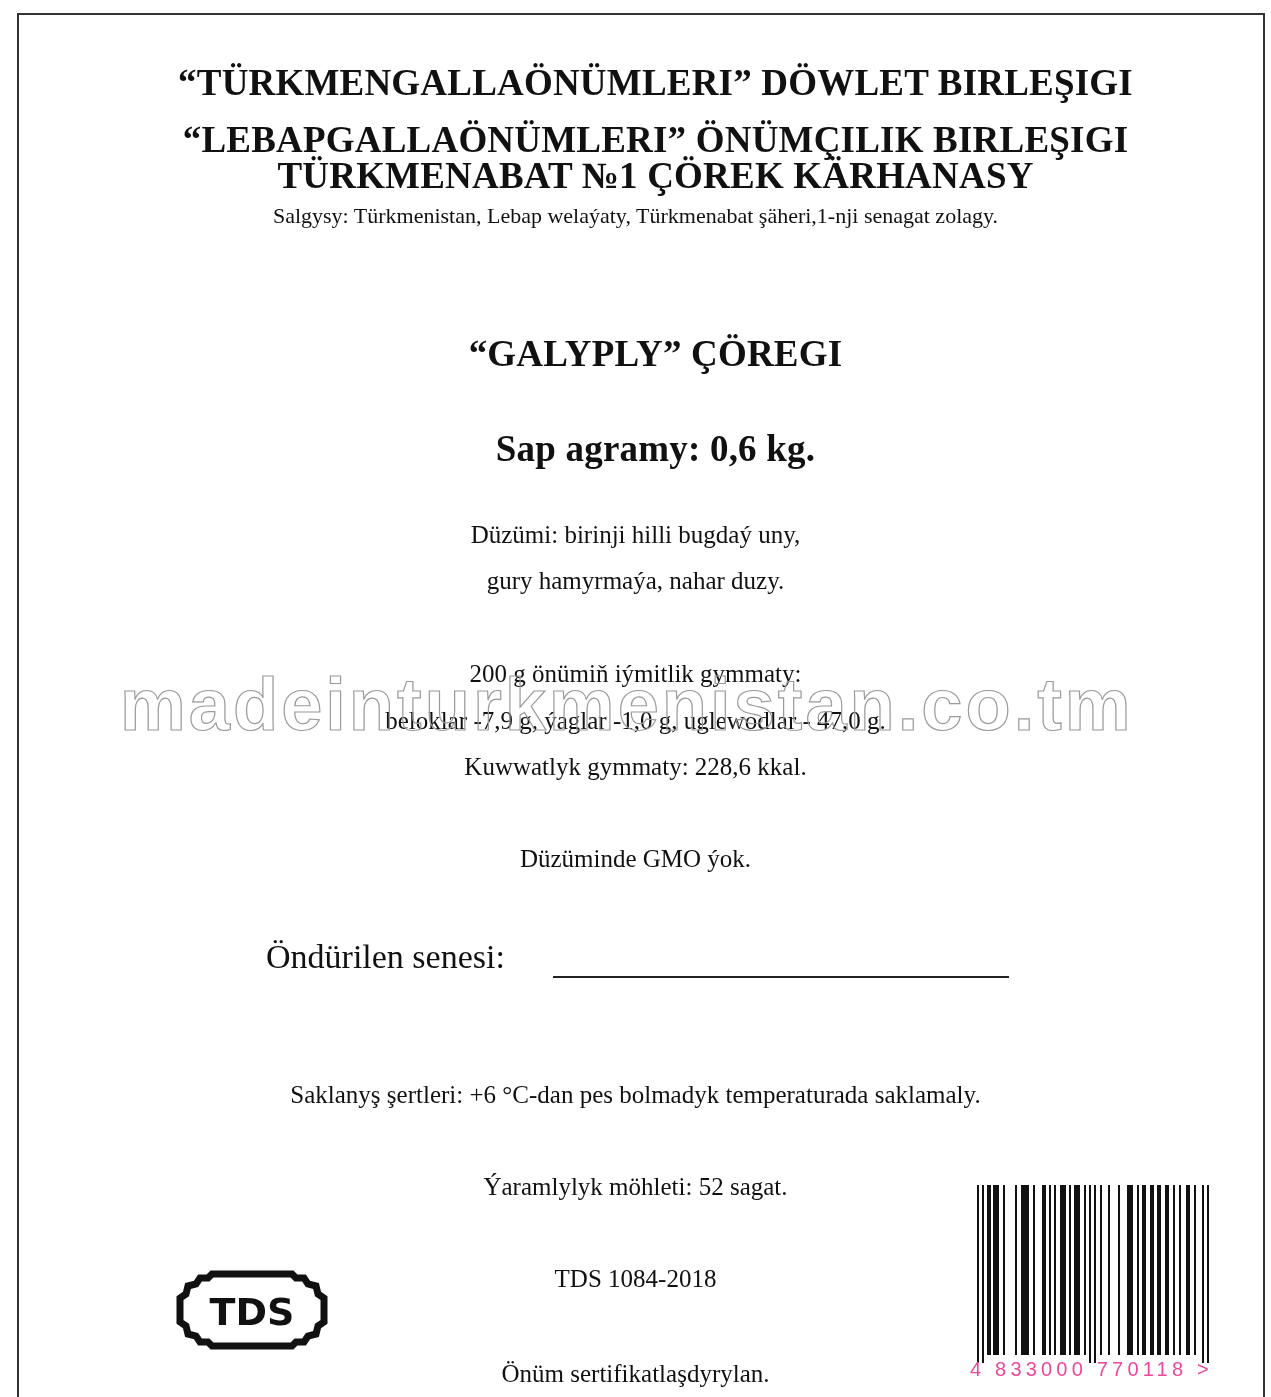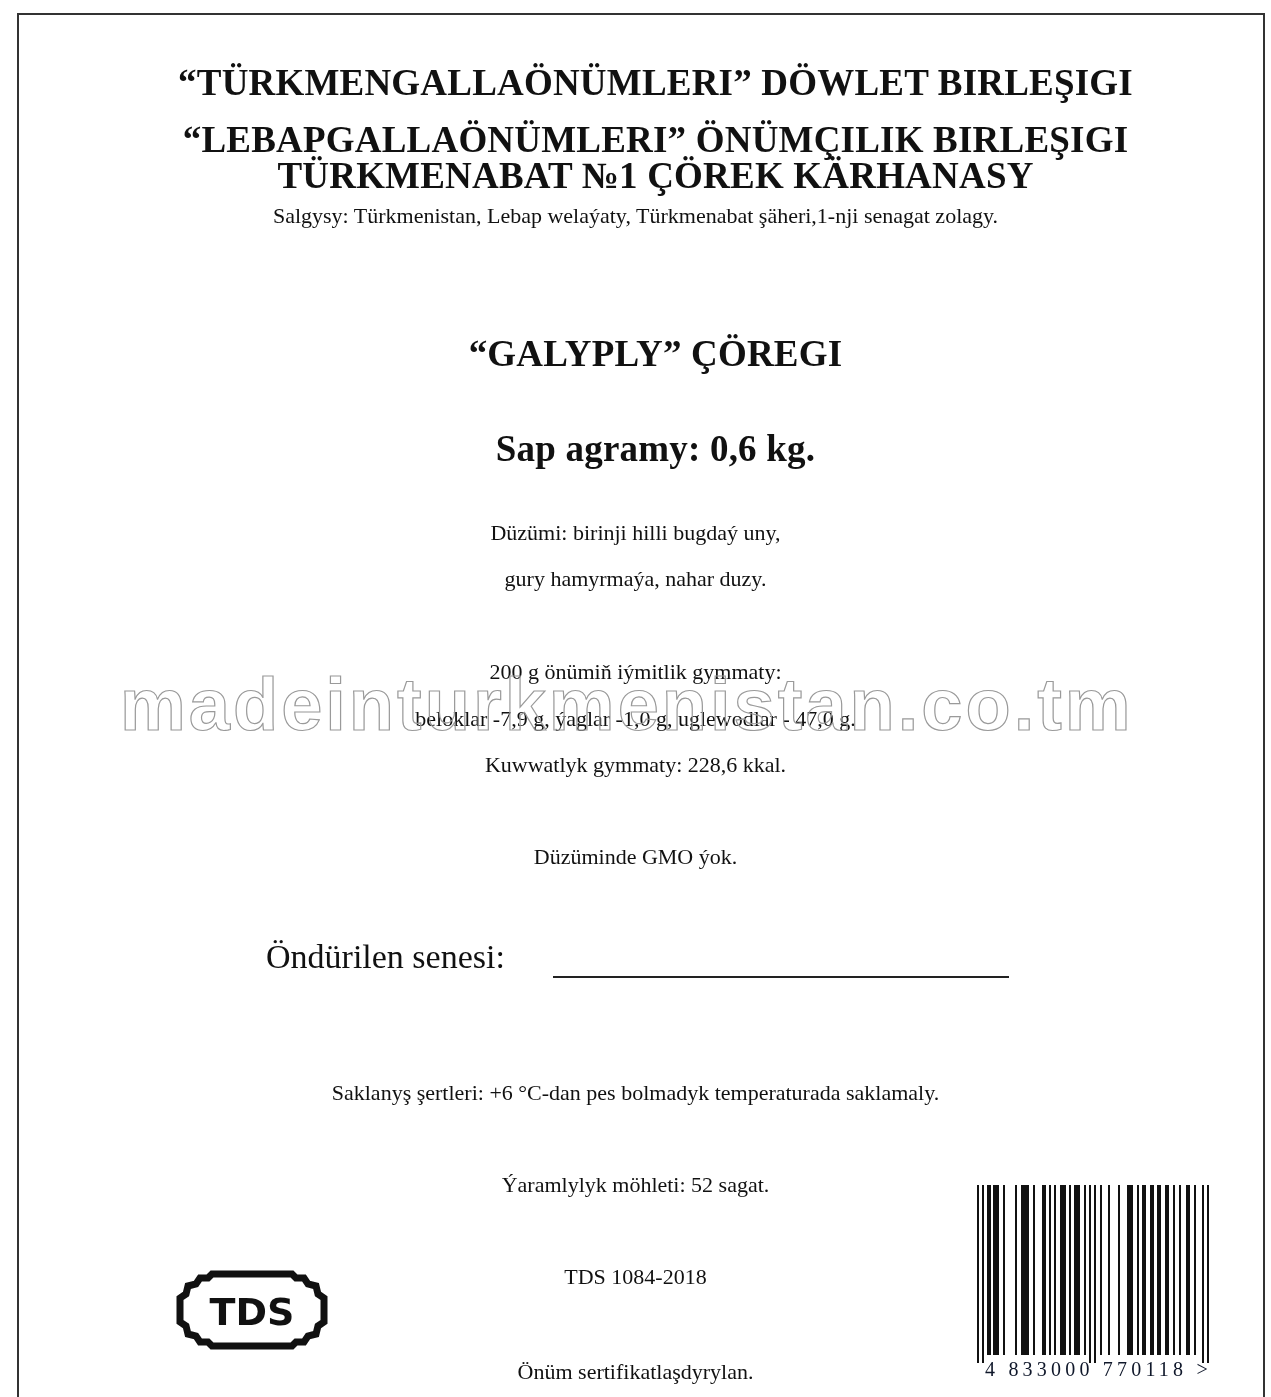--- a/index.html
+++ b/index.html
@@ -29,21 +29,21 @@
       position: absolute;
       left: 0;
       width: 1271px;
       text-align: center;
       white-space: nowrap;
       line-height: 1;
     }
     .bold { font-weight: bold; padding-left: 20px; }
     .h1 { font-size: 37px; letter-spacing: 0.2px; }
     .addr { font-size: 22px; }
-    .body { font-size: 22px; }
+    .body { font-size: 25px; }
 
     .date-row {
       position: absolute;
       left: 266px;
       top: 940px;
       font-size: 34px;
       line-height: 1;
       white-space: nowrap;
     }
     .date-blank {
@@ -88,29 +88,29 @@
     }
     .barcode-bars {
       position: absolute;
       left: 4px;
       top: 0;
       height: 178px;
       width: 250px;
     }
     .barcode-digits {
       position: absolute;
-      left: 15px;
+      left: 0;
       top: 174px;
       width: 260px;
-      font-family: Liberation Serif, serif;
+      font-family: Liberation Sans, sans-serif;
       font-size: 20px;
       line-height: 1;
       letter-spacing: 4.2px;
       white-space: nowrap;
-      color: #0f172a;
+      color: #ec4899;
     }
   </style>
 </head>
 <body>
 
 <div class="frame"></div>
 
 <div class="line bold h1" style="top:64px">“TÜRKMENGALLAÖNÜMLERI” DÖWLET BIRLEŞIGI</div>
 <div class="line bold h1" style="top:121px">“LEBAPGALLAÖNÜMLERI” ÖNÜMÇILIK BIRLEŞIGI</div>
 <div class="line bold h1" style="top:157px">TÜRKMENABAT №1 ÇÖREK KÄRHANASY</div>

